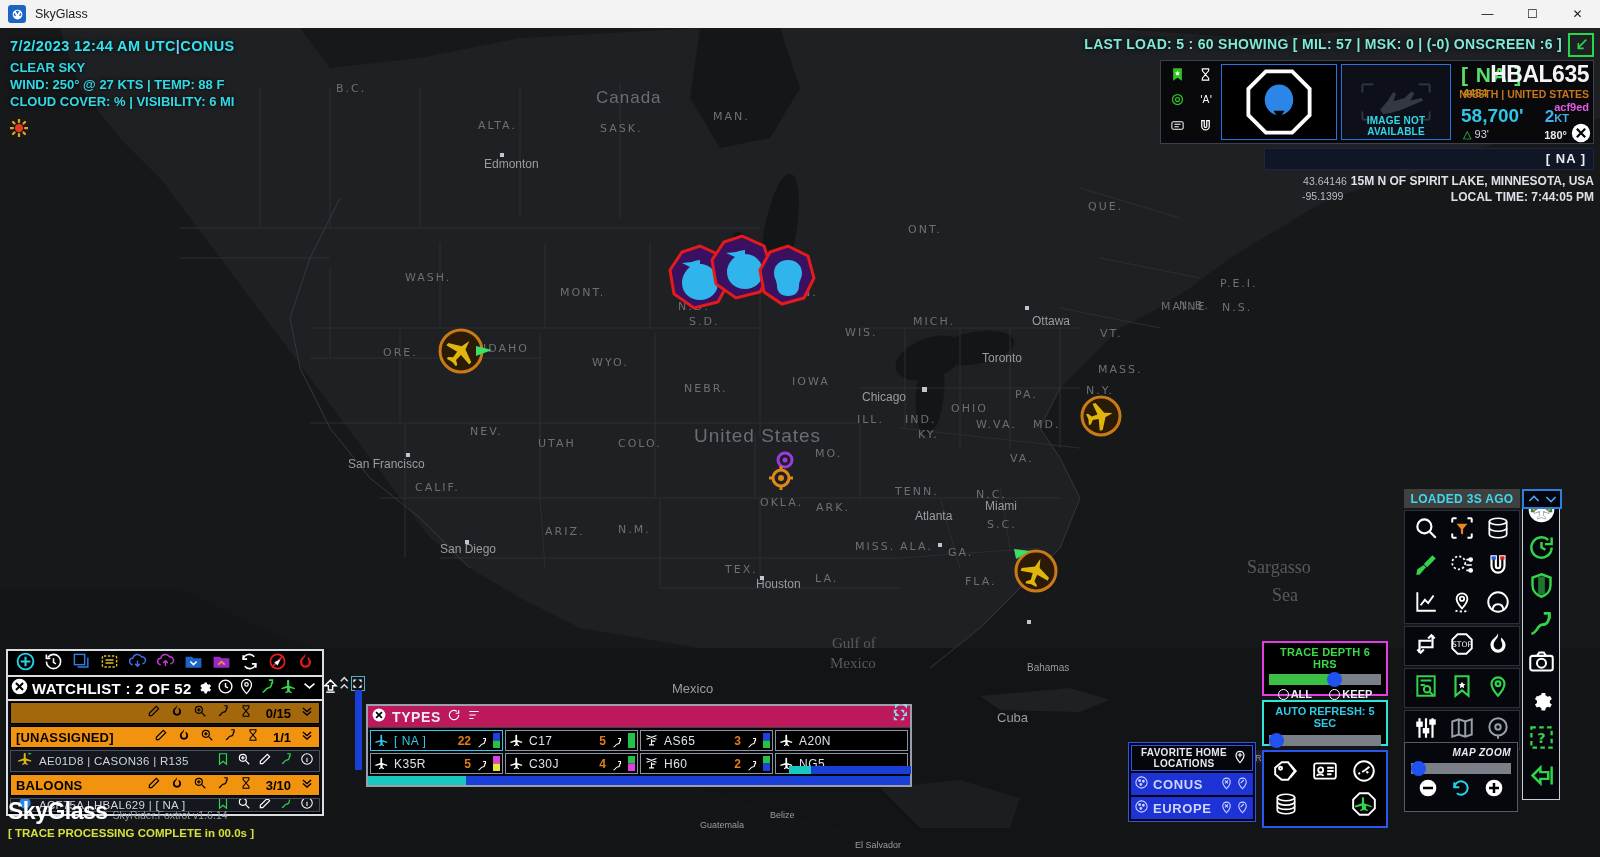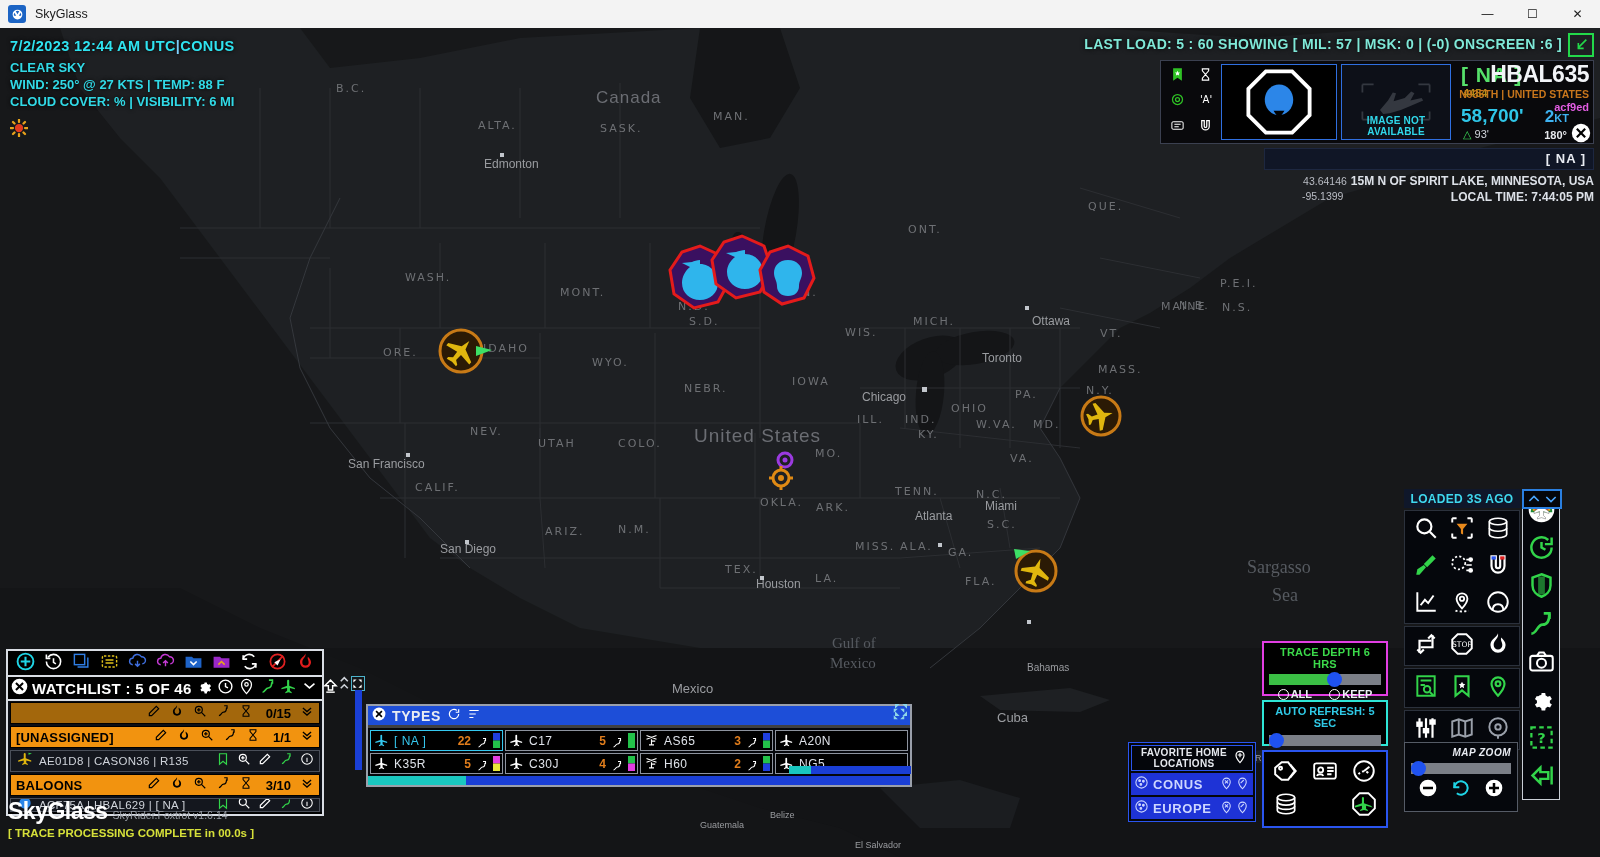--- a/index.html
+++ b/index.html
@@ -120,22 +120,22 @@
   .wl-row.item { background:#14171e; color:#cfd3da; border:1px solid #4a4f59; }
   .wl-row .lbl { font-size:13px; font-weight:bold; letter-spacing:.2px; flex:none; }
   .wl-row .ic { margin-left:auto; display:flex; align-items:center; gap:9px; }
   .wl-row .ic svg { width:14px; height:14px; }
   .wl-row .cnt { font-size:13px; font-weight:bold; margin-left:4px; }
   .wl-row.item .id { font-size:11.5px; letter-spacing:.3px; margin-left:5px; }
   .wl-row.item .ic { gap:7px; }
 
   
   .types { left:366px; top:704px; width:546px; border:2px solid #9aa0ab; }
-  .types-head { height:22px; background:#1d4ed8; display:flex; align-items:center;
-    padding:0 4px; gap:6px; border-bottom:3px solid #404040; }
+  .types-head { height:22px; background:#be185d; display:flex; align-items:center;
+    padding:0 4px; gap:6px; border-bottom:1px solid #404040; }
   .types-head .t { font-size:14px; font-weight:bold; color:#e9ecf2; letter-spacing:.6px; }
   .types-head svg { width:14px; height:14px; }
   .types-grid { display:grid; grid-template-columns:repeat(4,1fr); gap:2px;
     padding:2px; background:#05070c; }
   .tcell { height:21px; background:#000; border:1px solid #8d939e; display:flex;
     align-items:center; padding:0 2px 0 3px; gap:5px; }
   .tcell.sel { border-color:#35c8ef; }
   .tcell .pic { width:15px; height:15px; flex:none; }
   .tcell .nm { font-size:12px; color:#dfe3ea; letter-spacing:.5px; }
   .tcell.sel .nm { color:#35c8ef; }
@@ -151,21 +151,21 @@
   .acpan-h .t { font-size:13px; font-weight:bold; color:#e3e6ec; letter-spacing:.6px; }
   .acpan-h svg { width:15px; height:13px; margin-left:6px; }
   .acpan-r { height:21px; display:flex; align-items:center; padding:0 4px; gap:5px;
     border:1px solid #6e7580; margin:0 2px 2px 2px; background:#11141c; }
   .acpan-r .nm { font-size:12px; color:#dfe3ea; letter-spacing:.5px; }
   .acpan-r svg { width:13px; height:13px; }
   .acpan-bar { height:8px; display:flex; margin:0; }
 
   
   .rtools { right:80px; top:489px; width:116px; border:none; background:transparent; }
-  .rtools-h { height:19px; background:#0f172a; display:flex; align-items:center;
+  .rtools-h { height:19px; background:#404040; display:flex; align-items:center;
     justify-content:center; }
   .rtools-h .t { font-size:12px; font-weight:bold; color:#3fd8ee; letter-spacing:.3px; }
   .rblock { background:#05070c; border:1px solid #2b313c; margin-top:2px;
     padding:4px 3px; display:grid; grid-template-columns:repeat(3,1fr);
     justify-items:center; align-items:center; row-gap:5px; }
   .rblock svg { width:26px; height:26px; }
   .rstrip { position:absolute; right:40px; top:489px; width:38px;
     background:#05070c; border:1px solid #c9ced6; z-index:46;
     display:flex; flex-direction:column; align-items:center; gap:7px;
     padding:6px 0; }
@@ -612,21 +612,21 @@
           </svg></span>
       <span><svg viewBox="0 0 24 24">
             <path d="M12 2c1 5-4 6-4 11a4 4 0 008 0c0-3-2-4-1-7 2 2 4 4 4 7a7 7 0 11-14 0c0-6 6-7 7-11z" fill="#e01c1c"></path>
           </svg></span>
     </div>
     <div class="wl-head">
       <span><svg viewBox="0 0 24 24">
             <circle cx="12" cy="12" r="11" fill="#fff"></circle>
             <path d="M7 7l10 10M17 7L7 17" stroke="#000" stroke-width="2.8"></path>
           </svg></span>
-      <span class="t">WATCHLIST : 5 OF 46</span>
+      <span class="t">WATCHLIST : 2 OF 52</span>
       <span><svg viewBox="0 0 24 24" fill="#fff">
             <path d="M12 8a4 4 0 104 4 4 4 0 00-4-4zm0 6.2A2.2 2.2 0 1114.2 12 2.2 2.2 0 0112 14.2z"></path>
             <path d="M19.4 13l1.8-1.4-1.6-2.8-2.2.7a7 7 0 00-1.7-1l-.4-2.3h-3.2l-.4 2.3a7 7 0 00-1.7 1l-2.2-.7L6.2 11.6 8 13a7 7 0 000 2l-1.8 1.4 1.6 2.8 2.2-.7a7 7 0 001.7 1l.4 2.3h3.2l.4-2.3a7 7 0 001.7-1l2.2.7 1.6-2.8L19.4 15a7 7 0 000-2z"></path>
           </svg></span>
       <span><svg viewBox="0 0 24 24" fill="none" stroke="#fff" stroke-width="2">
             <circle cx="12" cy="12" r="9"></circle>
             <path d="M12 7v5l3.5 2"></path>
           </svg></span>
       <span><svg viewBox="0 0 24 24" fill="none" stroke="#fff" stroke-width="1.8">
             <path d="M12 22s7-7.6 7-13a7 7 0 10-14 0c0 5.4 7 13 7 13z"></path>

